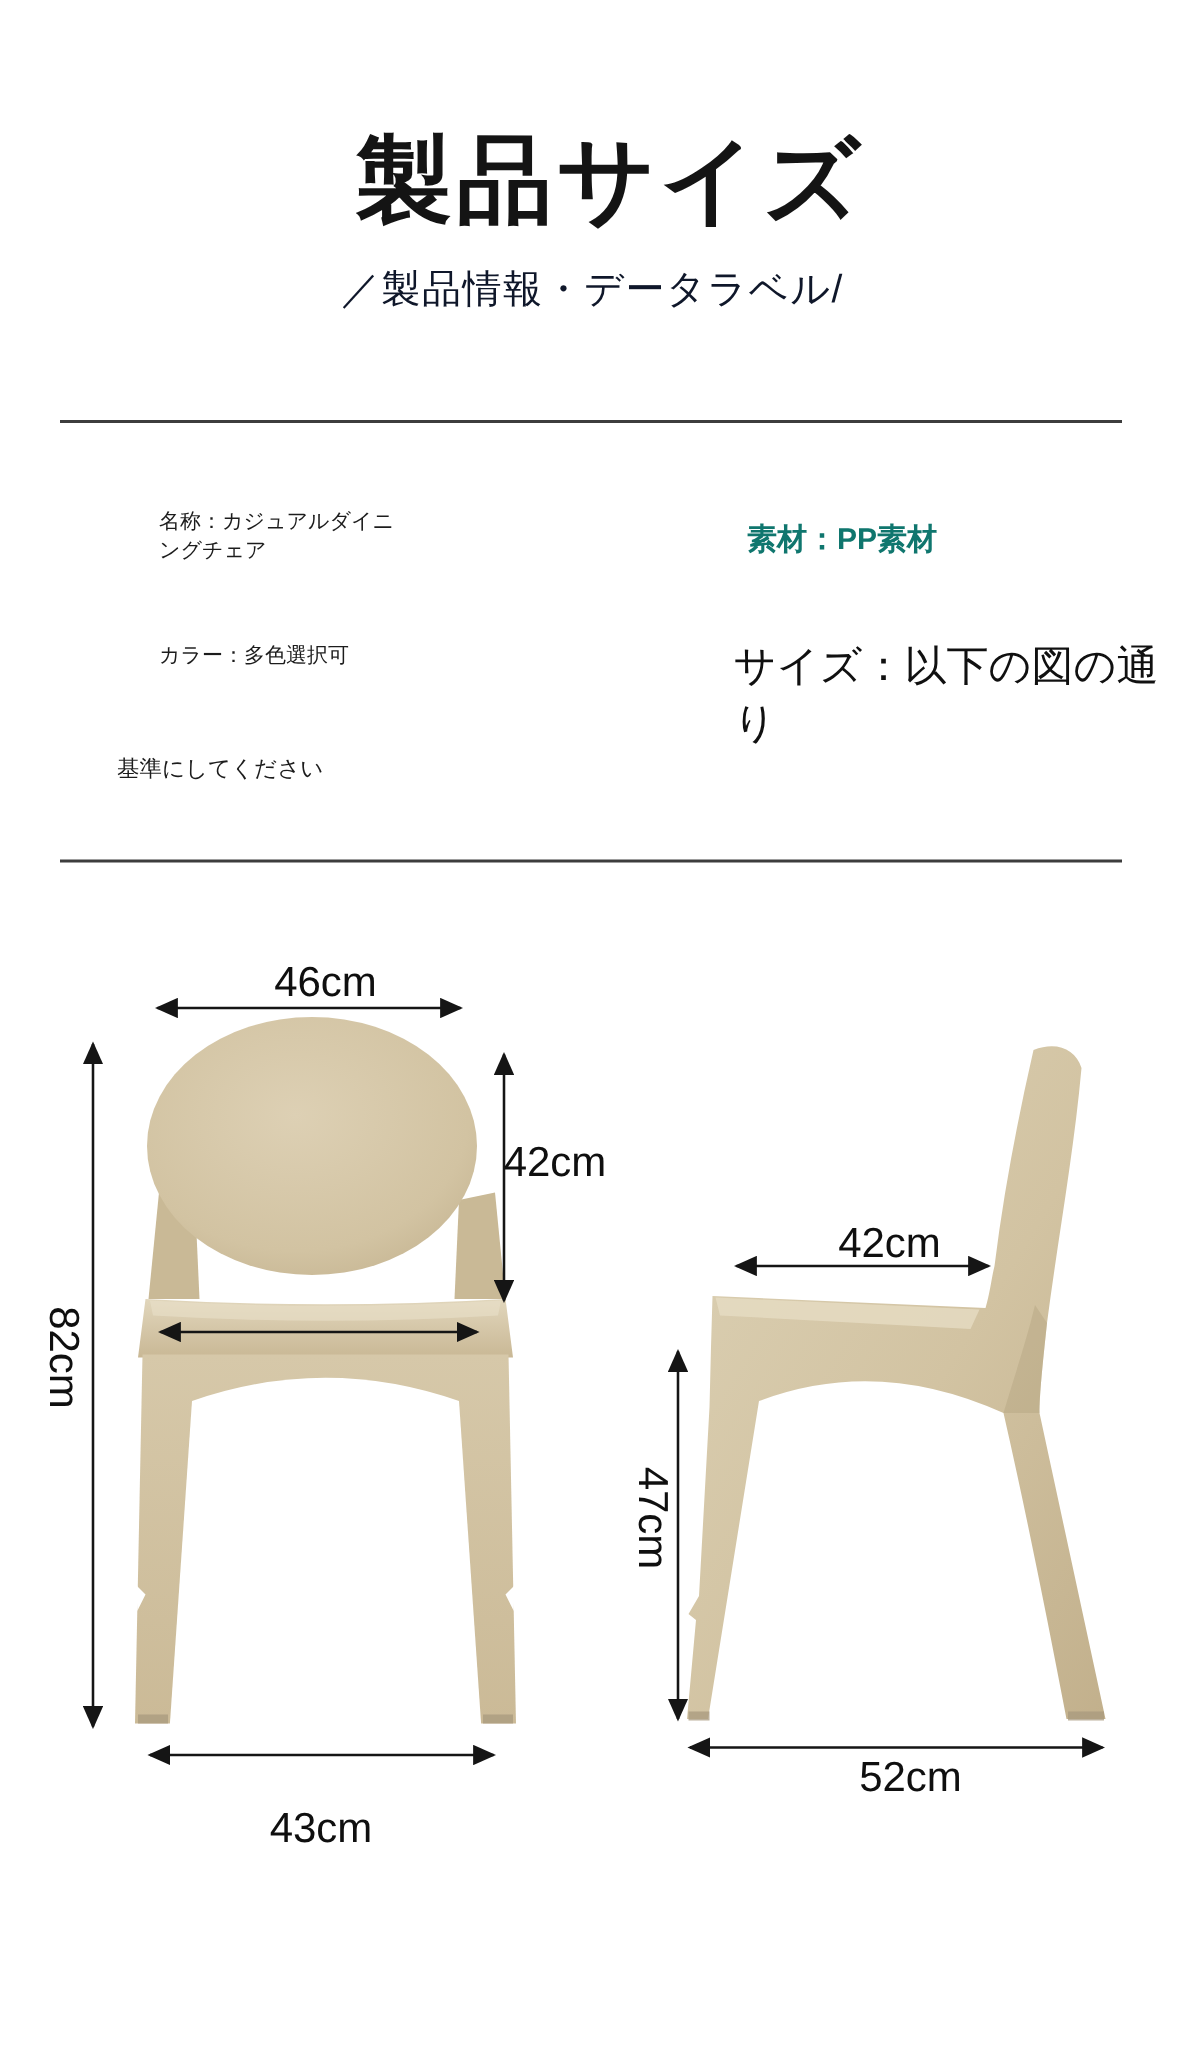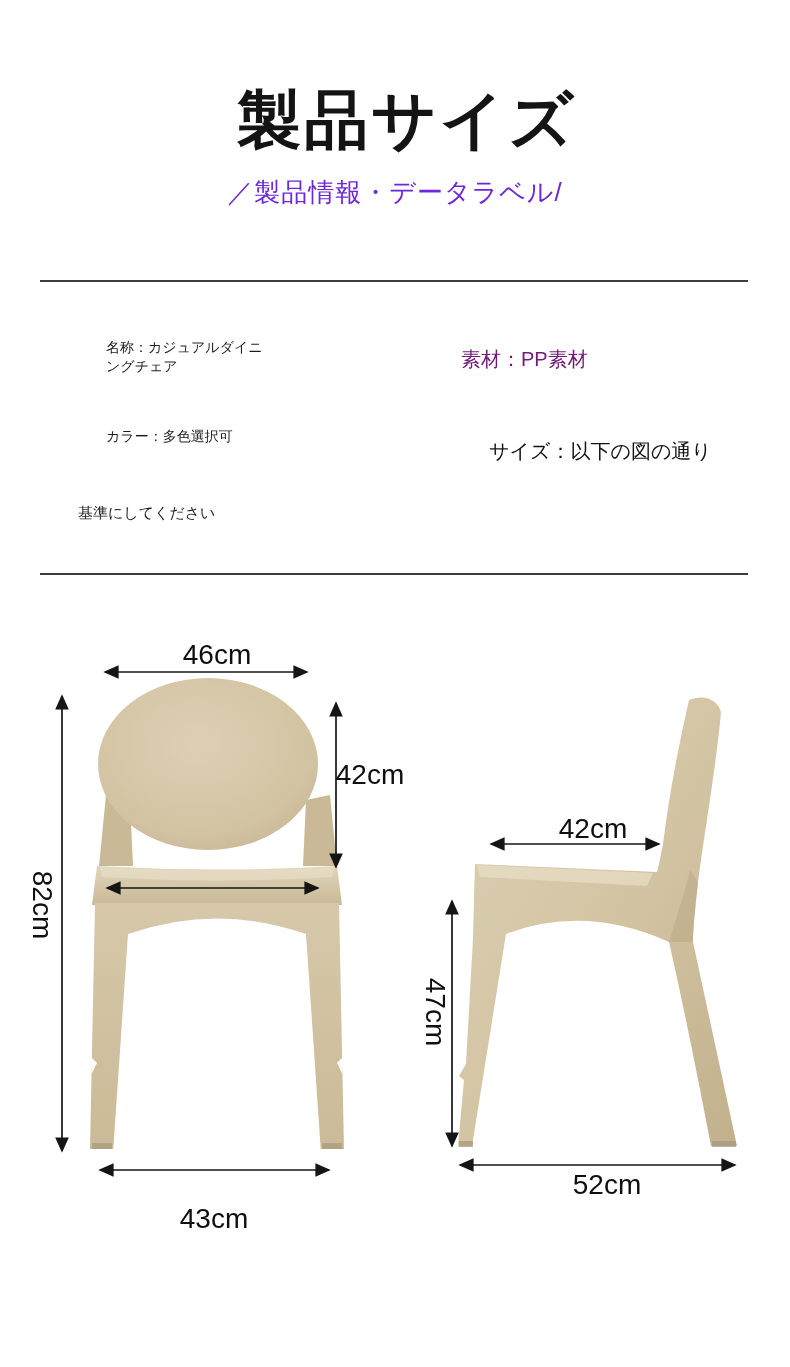--- a/index.html
+++ b/index.html
@@ -7,30 +7,30 @@
     position:relative;width:790px;height:1367px;background:#fff;
     font-family:"Liberation Sans","DejaVu Sans",sans-serif;color:#111;
     overflow:hidden;margin:0 auto;
   }
   .page-title{
     position:absolute;top:94px;left:12px;width:100%;text-align:center;
     font-size:64px;line-height:52px;font-weight:900;letter-spacing:3px;color:#141414;
   }
   .page-subtitle{
     position:absolute;top:177px;left:0;width:100%;text-align:center;
-    font-size:26px;line-height:30px;font-weight:500;letter-spacing:1px;color:#6d28d9;
+    font-size:26px;line-height:30px;font-weight:500;letter-spacing:1px;color:#0f172a;
   }
   .divider{position:absolute;left:40px;width:708px;height:2px;background:#3d3d3d;}
   .divider.d1{top:280px;}
   .divider.d2{top:573px;}
 
   .info-name{position:absolute;left:78px;top:338px;font-size:14px;line-height:19px;color:#1c1c1c;margin-left:28px;}
   .info-color{position:absolute;left:78px;top:428px;font-size:14px;color:#1c1c1c;margin-left:28px;}
-  .info-material{position:absolute;left:461px;top:346px;font-size:20px;color:#701a75;font-weight:400;}
-  .info-size{position:absolute;left:489px;top:438px;font-size:20px;color:#101010;font-weight:500;}
+  .info-material{position:absolute;left:498px;top:346px;font-size:20px;color:#0f766e;font-weight:700;}
+  .info-size{position:absolute;left:489px;top:425px;font-size:28px;color:#101010;font-weight:500;}
   .info-note{position:absolute;left:78px;top:484px;font-size:15px;line-height:19px;color:#1c1c1c;}
 
   .dim{
     position:absolute;width:120px;height:30px;text-align:center;
     font-size:28px;line-height:30px;font-weight:500;color:#0f0f0f;white-space:nowrap;
   }
   .rot90{transform:rotate(90deg);}
   .dim.f-top{left:157px;top:640px;}
   .dim.f-back{left:310px;top:760px;}
   .dim.f-height{left:-18px;top:890px;}

